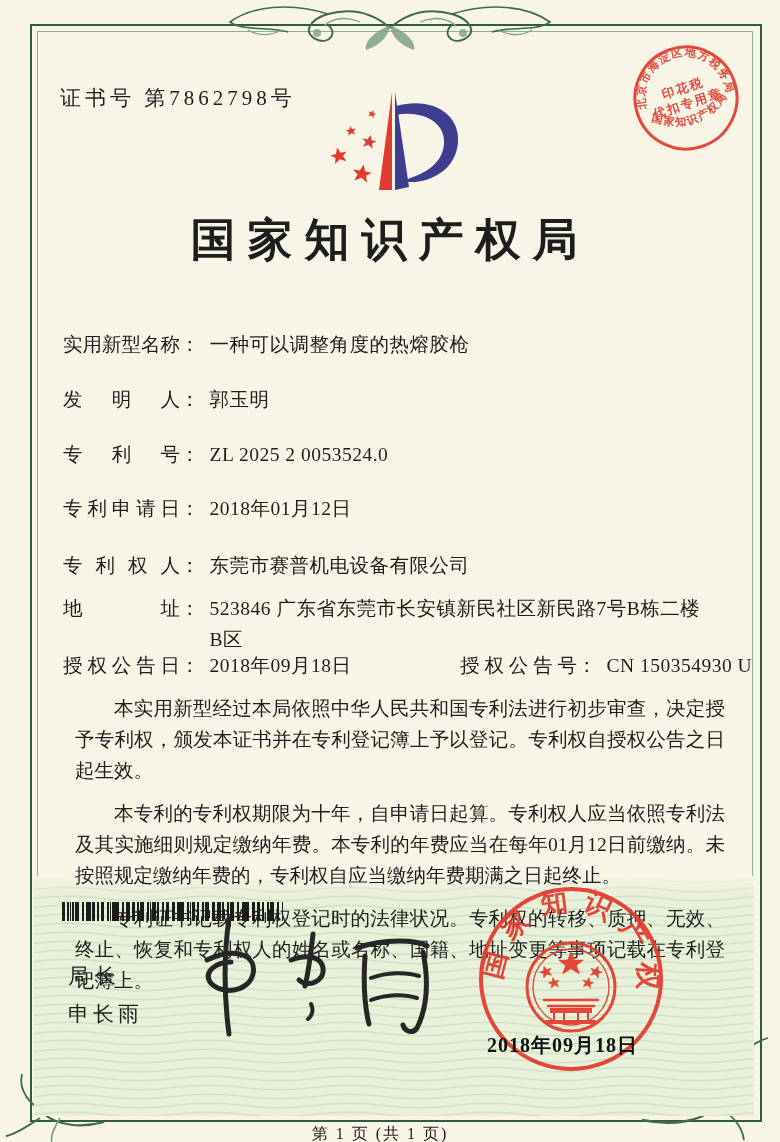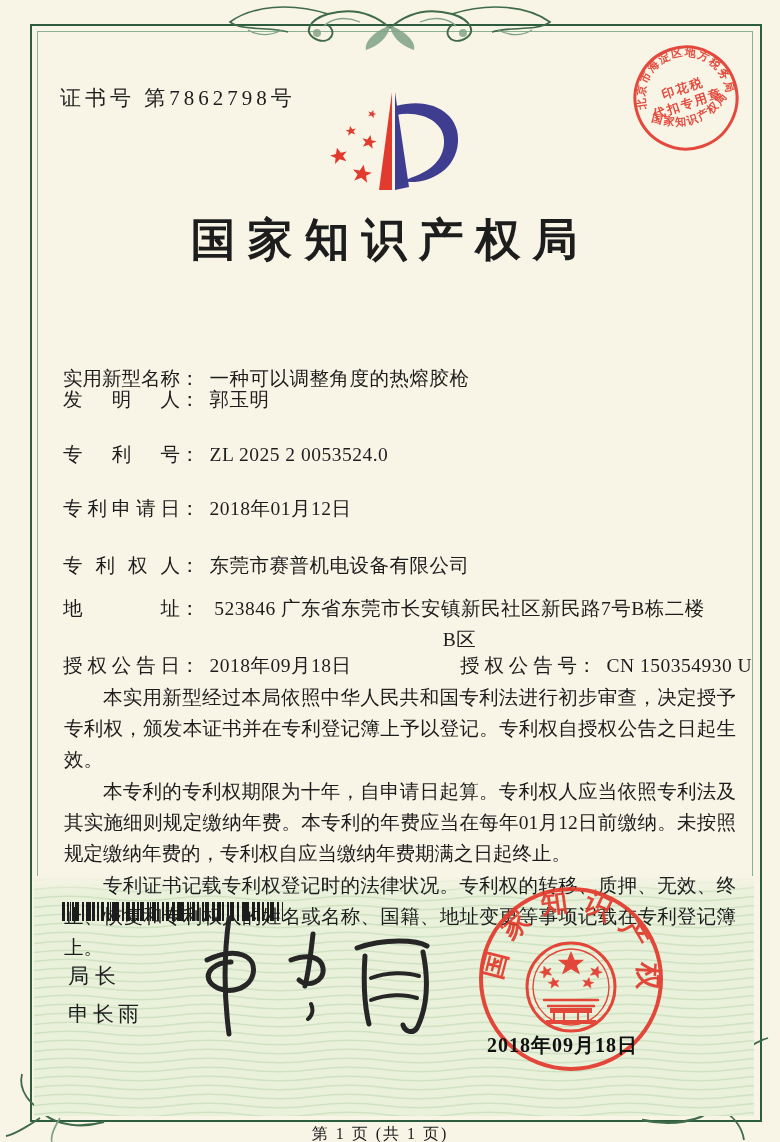--- a/index.html
+++ b/index.html
@@ -20,26 +20,26 @@
   .logo{left:308px;top:84px;}
   .tax-stamp{left:630px;top:42px;transform:rotate(-18deg);}
   .title{left:0;top:210px;width:780px;text-align:center;font-size:45px;font-weight:bold;
          letter-spacing:12px;font-family:"DejaVu Serif","Liberation Serif",serif;}
   
   .field{position:absolute;left:63px;font-size:19.5px;line-height:31px;white-space:nowrap;}
   .flabel{display:inline-block;width:117px;text-align:justify;text-align-last:justify;
           text-justify:inter-character;vertical-align:top;}
   .colon{vertical-align:top;}
   .fvalue{margin-left:10px;vertical-align:top;letter-spacing:0.5px;}
-  .fvalue.wrap{display:inline-block;white-space:normal;width:500px;text-align:center;}
+  .fvalue.wrap{display:inline-block;white-space:normal;width:500px;}
   .field.right{left:460px;}
   
   .body-text{left:63px;top:681px;width:674px;font-size:19.5px;line-height:31px;
              text-align:justify;}
-  .body-text p{margin:1px;text-indent:2em;}
+  .body-text p{margin:12px;text-indent:2em;}
   
   .barcode{left:62px;top:902px;width:221px;height:19px;
     background:
       repeating-linear-gradient(90deg,#1c1c1c 0 2px,rgba(0,0,0,0) 2px 5px),
       repeating-linear-gradient(90deg,#1c1c1c 0 1px,rgba(0,0,0,0) 1px 8px),
       repeating-linear-gradient(90deg,#1c1c1c 0 3px,rgba(0,0,0,0) 3px 13px);
   }
   .director-title{left:68px;top:962px;font-size:21px;letter-spacing:6px;}
   .director-name{left:68px;top:1000px;font-size:21px;letter-spacing:4px;text-align:center;}
   .signature{left:195px;top:912px;}
@@ -137,21 +137,21 @@
   </text>
   <text class="stamp-center" fill="#e23b2e" x="56" y="50" text-anchor="middle">印花税</text>
   <text class="stamp-center" fill="#e23b2e" x="56" y="66" text-anchor="middle">代扣专用章</text>
   <text class="stamp-arc" fill="#e23b2e" text-anchor="middle">
     <textPath href="#tsBot" startOffset="50%">国家知识产权局</textPath>
   </text>
 </svg>
 
 <div class="abs title">国家知识产权局</div>
 
-<div class="field" style="top:329px;margin-top:34px;">
+<div class="field" style="top:329px;">
   <span class="flabel">实用新型名称</span><span class="colon">：</span><span class="fvalue">一种可以调整角度的热熔胶枪</span>
 </div>
 <div class="field" style="top:384px;">
   <span class="flabel">发明人</span><span class="colon">：</span><span class="fvalue">郭玉明</span>
 </div>
 <div class="field" style="top:439px;">
   <span class="flabel">专利号</span><span class="colon">：</span><span class="fvalue">ZL 2025 2 0053524.0</span>
 </div>
 <div class="field" style="top:493px;font-family:Liberation Serif, serif;">
   <span class="flabel">专利申请日</span><span class="colon">：</span><span class="fvalue">2018年01月12日</span>

